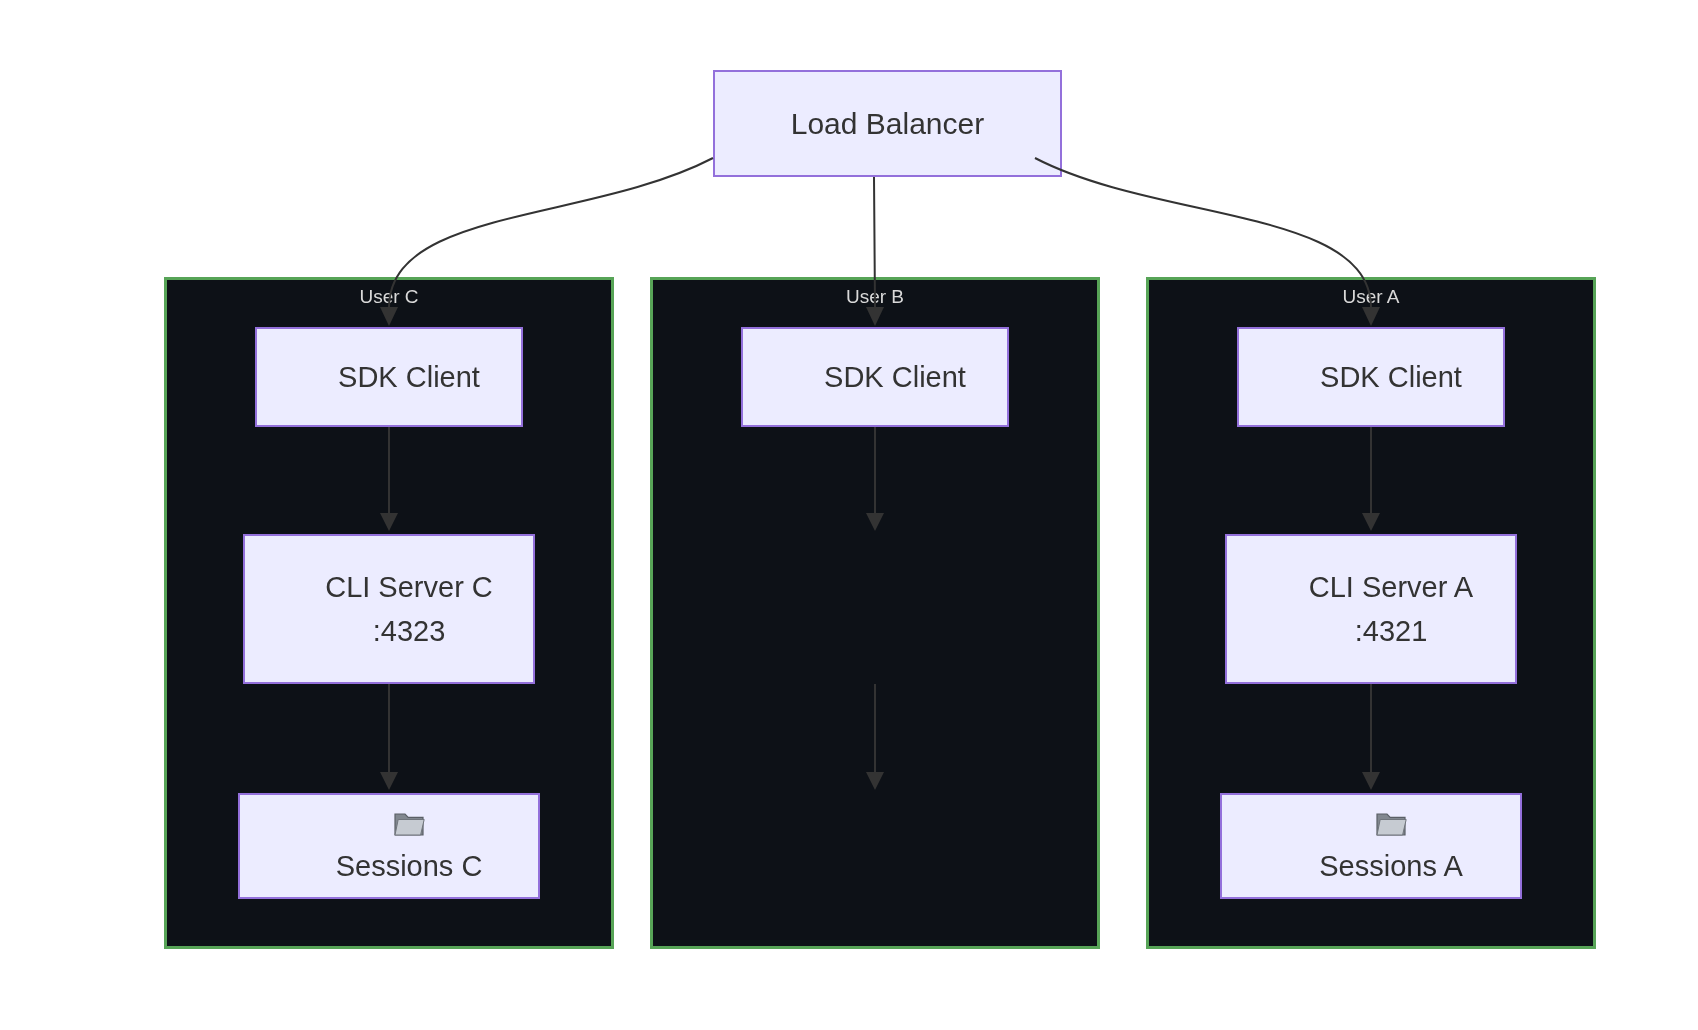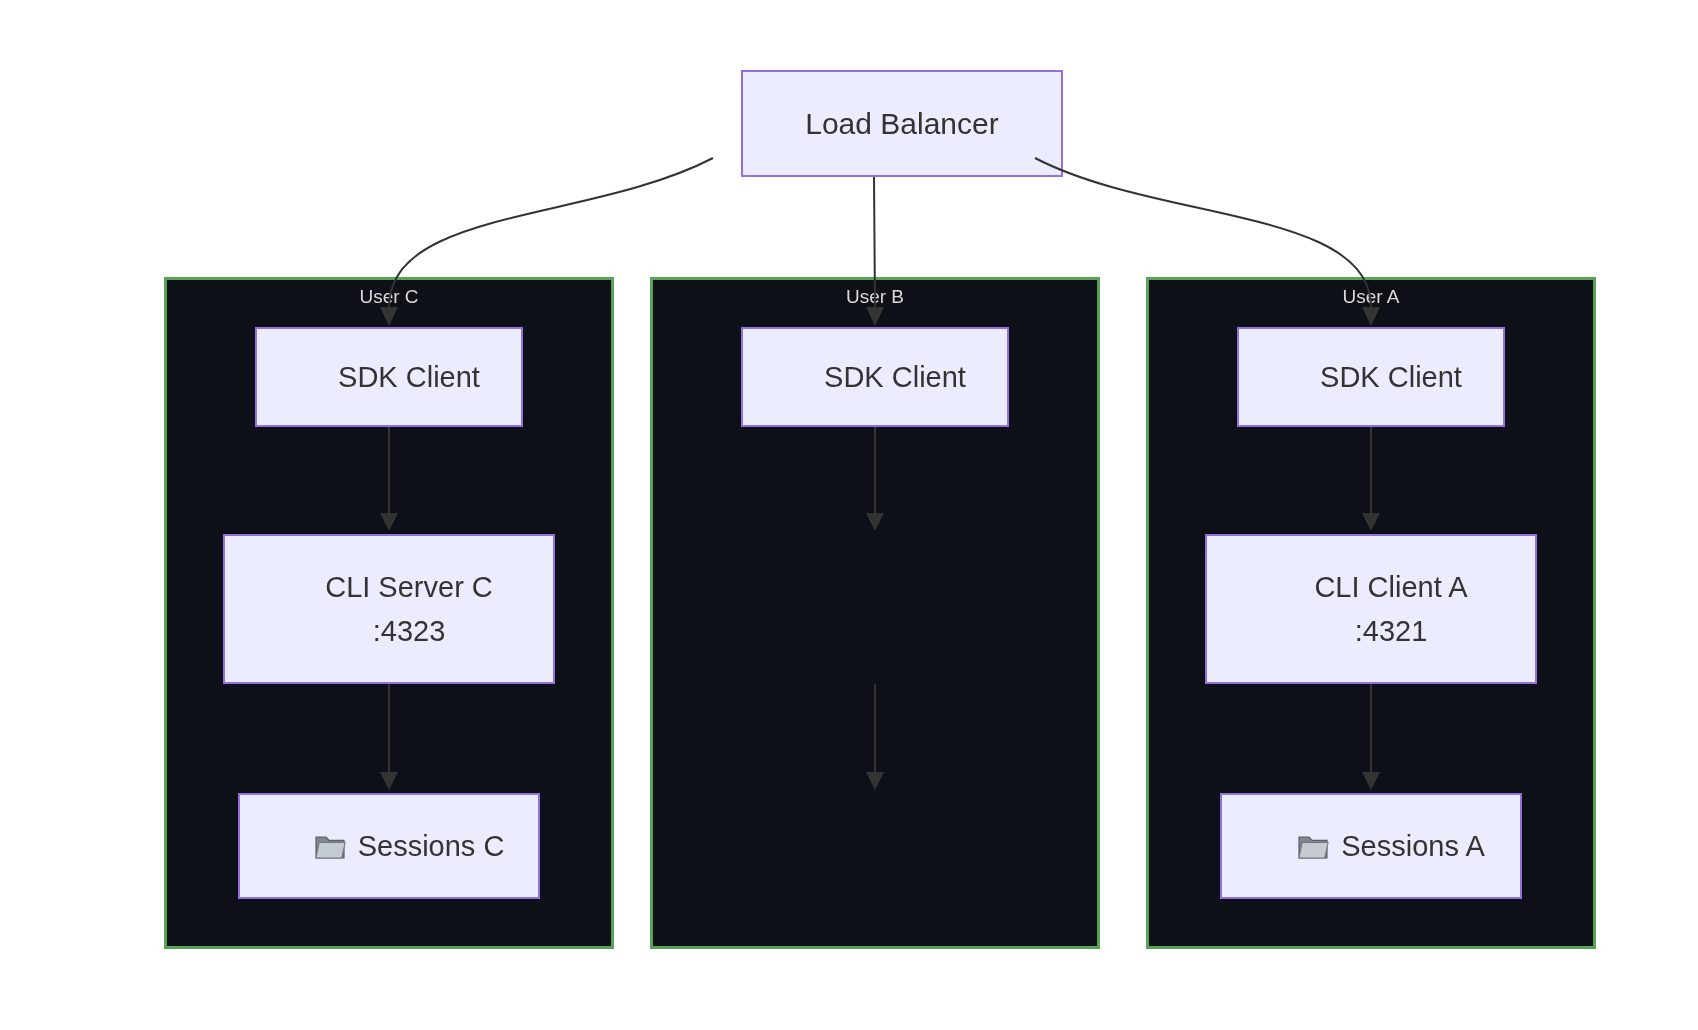--- a/index.html
+++ b/index.html
@@ -29,24 +29,23 @@
     box-sizing: border-box;
     display: flex;
     align-items: center;
     justify-content: center;
     color: #333333;
     z-index: 2;
   }
   .lb-node {
     left: 713px;
     top: 70px;
-    width: 322px;
+    width: 349px;
     height: 107px;
     font-size: 30px;
-    margin-left: 28px;
   }
   .group {
     position: absolute;
     top: 277px;
     width: 450px;
     height: 672px;
     background: #0d1117;
     border: 3px solid #57a457;
     box-sizing: border-box;
     z-index: 1;
@@ -69,32 +68,33 @@
     padding-left: 40px;
   }
   .sdk-node {
     top: 47px;
     width: 268px;
     height: 100px;
     font-size: 29px;
   }
   .cli-node {
     top: 254px;
-    width: 332px;
+    width: 292px;
     height: 150px;
     font-size: 29px;
     flex-direction: column;
     line-height: 44px;
   }
   .sessions-node {
     top: 513px;
     width: 302px;
     height: 106px;
     font-size: 29px;
     gap: 12px;
+    flex-direction: column;
   }
   .folder {
     display: inline-flex;
     align-items: center;
   }
 </style>
 </head>
 <body>
 
 <svg class="edge-layer" viewBox="0 0 1698 1030" xmlns="http://www.w3.org/2000/svg">
@@ -158,21 +158,21 @@
     <span>SDK Client</span>
   </div>
 </div>
 
 <div class="group group-a">
   <div class="group-label">User A</div>
   <div class="node sdk-node">
     <span>SDK Client</span>
   </div>
   <div class="node cli-node">
-    <span>CLI Client A</span>
+    <span>CLI Server A</span>
     <span>:4321</span>
   </div>
   <div class="node sessions-node">
     <span class="folder">
       <svg width="32" height="29" viewBox="0 0 32 29" aria-hidden="true">
         <path d="M2 5 H12 L15.2 8.4 H30 V26 H2 Z" fill="#81878f" stroke="#5a5f66" stroke-width="1.2"></path>
         <path d="M5.2 10.5 H31.2 L27.6 26 H2 Z" fill="#c6cbd2" stroke="#70757c" stroke-width="1"></path>
       </svg>
     </span>
     <span>Sessions A</span>

